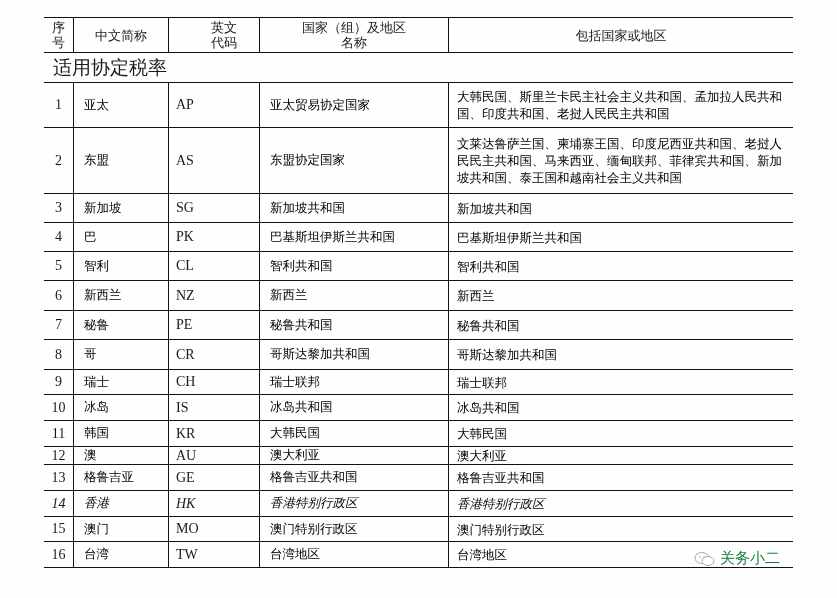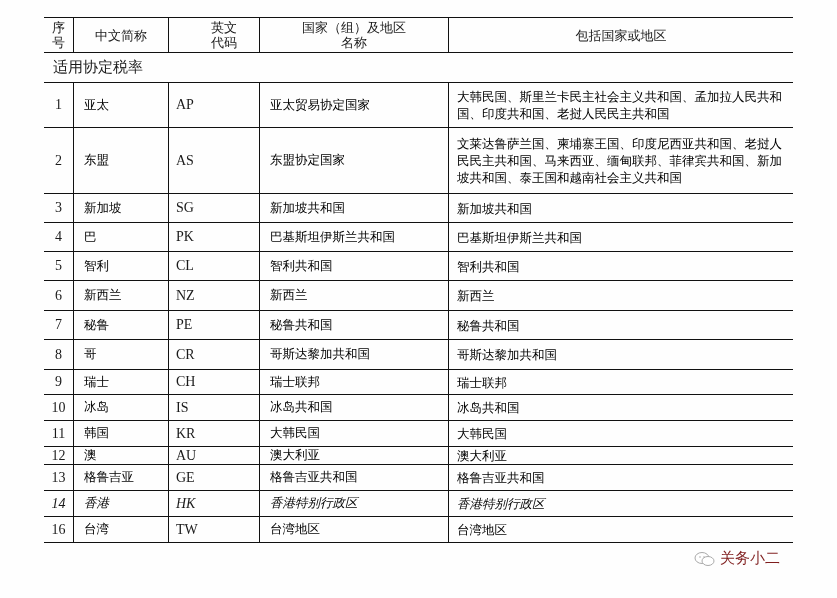--- a/index.html
+++ b/index.html
@@ -12,23 +12,23 @@
   .vb{border-right:1.5px solid #111;}
   th.c1,td.c1{width:29px;}
   th.c2,td.c2{width:94px;}
   th.c3,td.c3{width:70px;padding-left:20px;}
   th.c4,td.c4{width:188px;}
   td.c1{text-align:center;font-size:14px;}
   td.c2,td.c4,td.c5{font-family:"DejaVu Serif","Liberation Serif",serif;font-size:12.5px;color:#000000;padding-left:10px;}
   td.c3{font-size:14px;padding-left:7px;}
   td.c5{line-height:17px;padding-left:8px;}
   tr.hdr{height:35px;}
-  tr.sect td{height:29px;border-bottom:1.5px solid #111;font-family:Liberation Mono, monospace;font-size:15px;padding-left:9px;}
+  tr.sect td{height:29px;border-bottom:1.5px solid #111;font-family:Liberation Mono, monospace;font-size:19px;padding-left:9px;}
   .watermark{position:absolute;left:694px;top:549px;display:flex;align-items:center;gap:4px;
-             font-family:Liberation Mono, monospace;font-size:15px;color:#7f1d1d;}
+             font-family:Liberation Mono, monospace;font-size:15px;color:#15803d;}
   .wm-icon{width:22px;height:16px;}
 </style>
 </head>
 <body>
 
 <table>
   <thead>
     <tr class="hdr">
       <th class="c1 vb"><span>序</span><br><span>号</span></th>
       <th class="c2 vb">中文简称</th>
@@ -132,20 +132,27 @@
         <td class="c4 vb">格鲁吉亚共和国</td>
         <td class="c5">格鲁吉亚共和国</td>
       </tr>
       <tr style="height: 26px; font-style: italic;">
         <td class="c1 vb">14</td>
         <td class="c2 vb">香港</td>
         <td class="c3 vb">HK</td>
         <td class="c4 vb">香港特别行政区</td>
         <td class="c5">香港特别行政区</td>
       </tr>
+      <tr style="height: 25px;">
+        <td class="c1 vb">15</td>
+        <td class="c2 vb">澳门</td>
+        <td class="c3 vb">MO</td>
+        <td class="c4 vb">澳门特别行政区</td>
+        <td class="c5">澳门特别行政区</td>
+      </tr>
       <tr style="height: 26px;">
         <td class="c1 vb">16</td>
         <td class="c2 vb">台湾</td>
         <td class="c3 vb">TW</td>
         <td class="c4 vb">台湾地区</td>
         <td class="c5">台湾地区</td>
       </tr>
     </tbody>
 </table>
 

